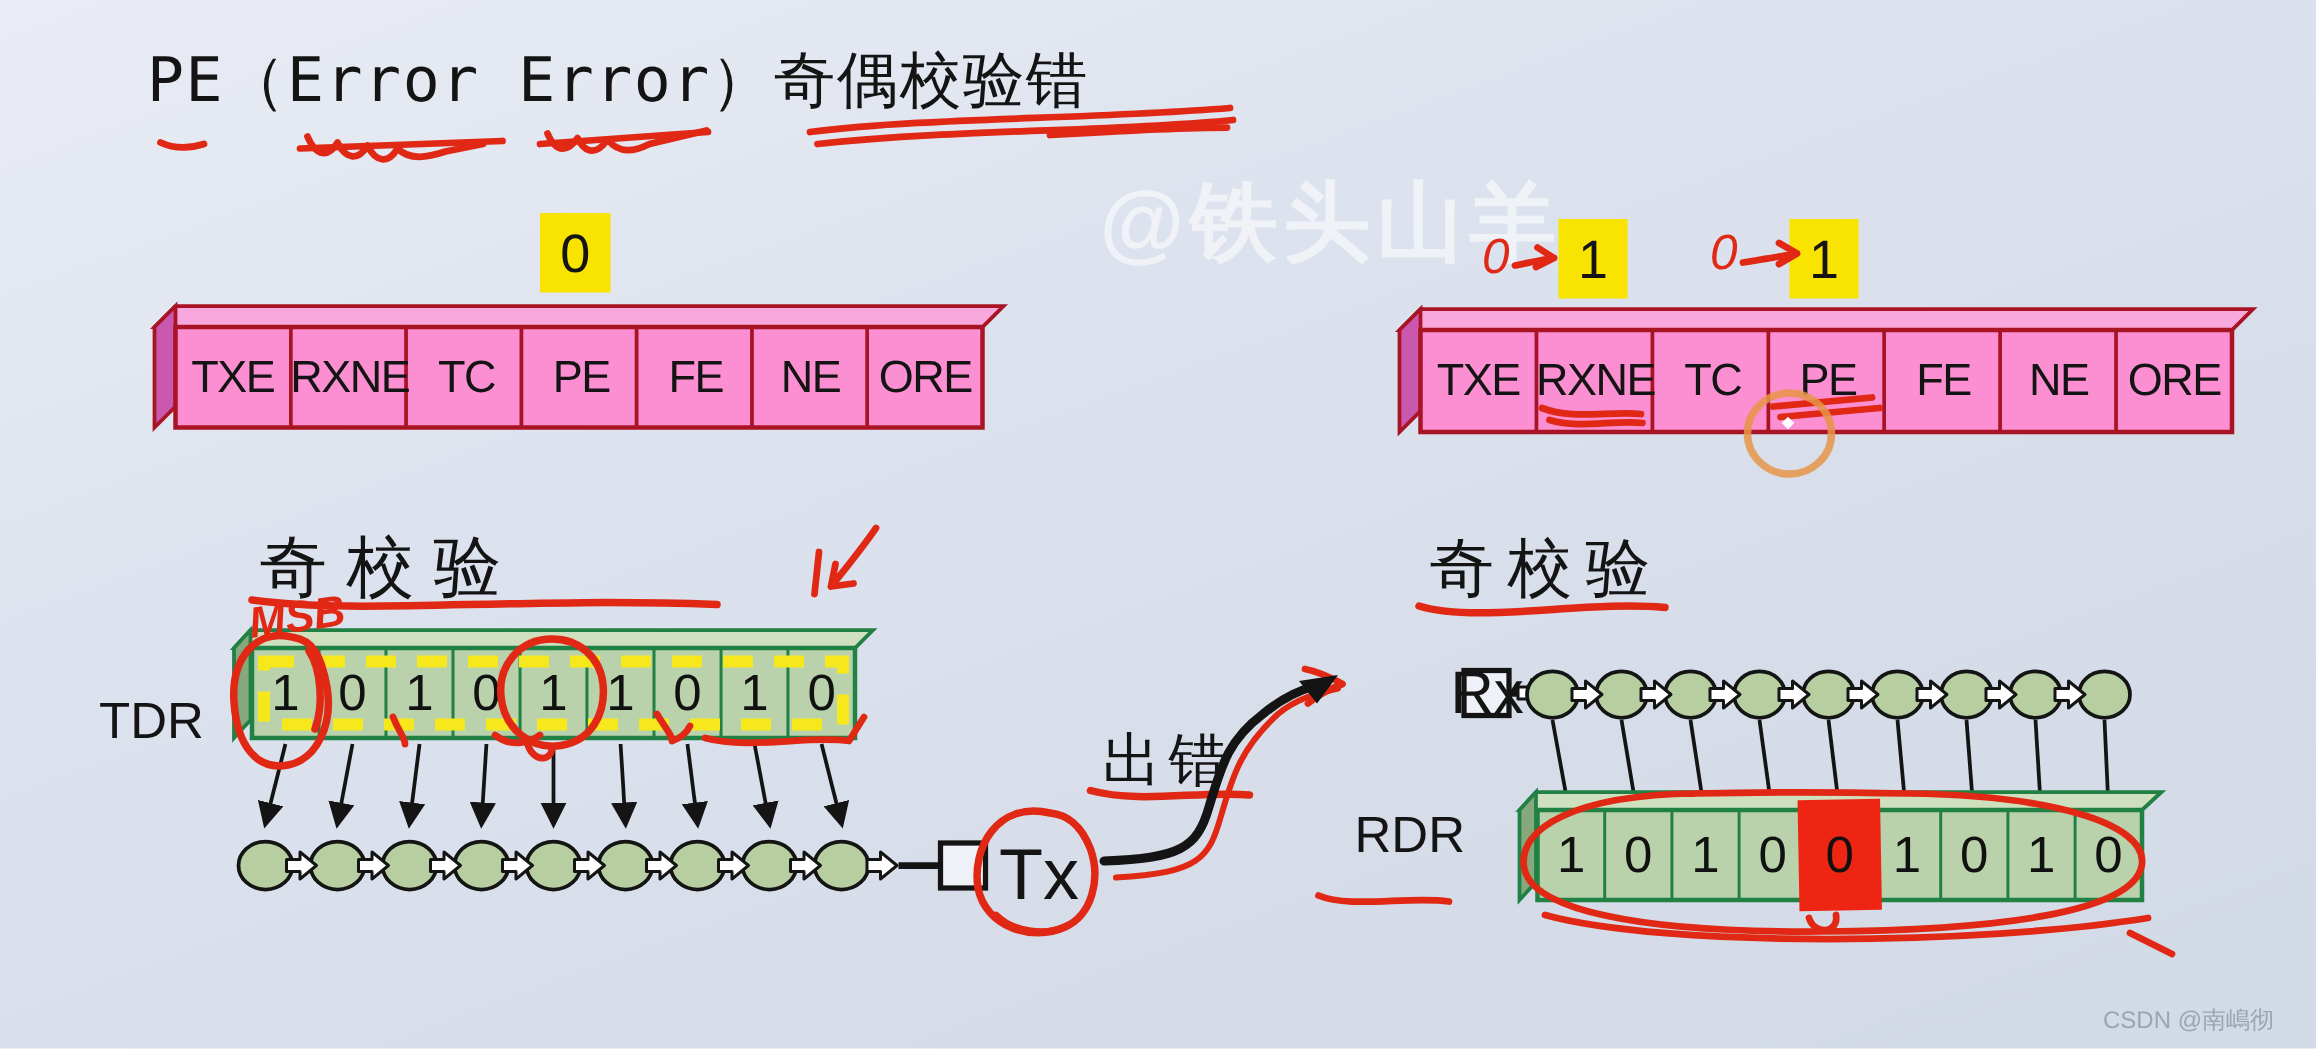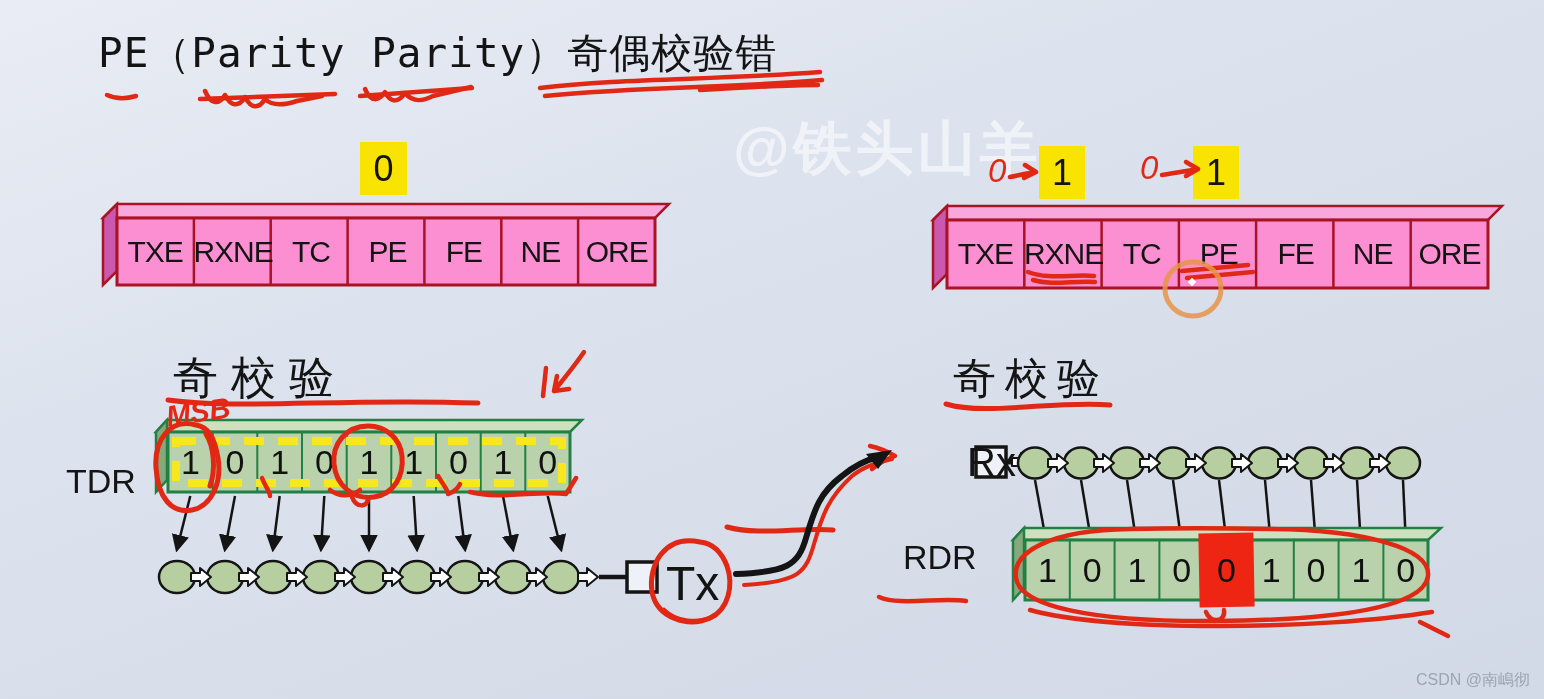--- a/index.html
+++ b/index.html
@@ -12,21 +12,21 @@
   .abs{position:absolute;}
   .title{
     left:98px;top:26px;font-family:"DejaVu Sans Mono","Liberation Sans",monospace,sans-serif;
     font-size:41px;color:#141414;letter-spacing:1px;white-space:nowrap;
   }
   .wm-center{
     left:733px;top:110px;font-size:58px;font-weight:bold;color:rgba(255,255,255,0.55);
     letter-spacing:4px;white-space:nowrap;
   }
   .wm-corner{
-    right:14px;bottom:8px;font-size:16px;color:#9da4b1;white-space:nowrap;
+    right:28px;bottom:8px;font-size:16px;color:#9da4b1;white-space:nowrap;
   }
   .flag-row{display:flex;color:#141414;align-items:center;}
   .flag-row .cell{
     flex:1;display:flex;align-items:center;justify-content:center;
     font-size:30px;letter-spacing:-1px;white-space:nowrap;
   }
   .row-left-flags{left:117px;top:218px;width:538px;height:67px;}
   .row-right-flags{left:947px;top:220px;width:541px;height:68px;}
   .bits-row{display:flex;color:#111;}
   .bits-row .cell{flex:1;display:flex;align-items:center;justify-content:center;font-size:34px;}
@@ -198,21 +198,21 @@
           <line x1="1204.2" y1="540" x2="1204.2" y2="600"></line>
         <line x1="1249" y1="540" x2="1249" y2="600"></line>
           <line x1="1293.8" y1="540" x2="1293.8" y2="600"></line>
         <line x1="1338.6" y1="540" x2="1338.6" y2="600"></line>
           <line x1="1383.4" y1="540" x2="1383.4" y2="600"></line>
       </g>
       <rect x="1199" y="533" width="55" height="74" fill="#ee2512" transform="rotate(-1 1226 570)"></rect>
     </g>
   </svg>
 
-  <div class="abs title">PE（Parity Parity）奇偶校验错</div>
+  <div class="abs title">PE（Error Error）奇偶校验错</div>
   <div class="abs wm-center">@铁头山羊</div>
   <div class="abs wm-corner">CSDN @南嶋彻</div>
 
   <div class="abs flag-row row-left-flags">
     <div class="cell">TXE</div>
     <div class="cell">RXNE</div>
     <div class="cell">TC</div>
     <div class="cell">PE</div>
     <div class="cell">FE</div>
     <div class="cell">NE</div>
@@ -232,20 +232,21 @@
   <div class="abs ybox ybox-left">0</div>
   <div class="abs ybox ybox-r1">1</div>
   <div class="abs ybox ybox-r2">1</div>
 
   <div class="abs hand hand-zero1">0</div>
   <div class="abs hand hand-zero2">0</div>
   <div class="abs hand hand-msb">MSB</div>
 
   <div class="abs cjk-label parity-left">奇校验</div>
   <div class="abs cjk-label parity-right">奇校验</div>
+  <div class="abs cjk-label error-label">出错</div>
   <div class="abs reg-label lbl-tdr">TDR</div>
   <div class="abs reg-label lbl-rdr">RDR</div>
   <div class="abs reg-label lbl-rx">Rx</div>
   <div class="abs reg-label lbl-tx">Tx</div>
 
   <div class="abs bits-row row-tdr-bits">
     <div class="cell">1</div>
     <div class="cell">0</div>
     <div class="cell">1</div>
     <div class="cell">0</div>

